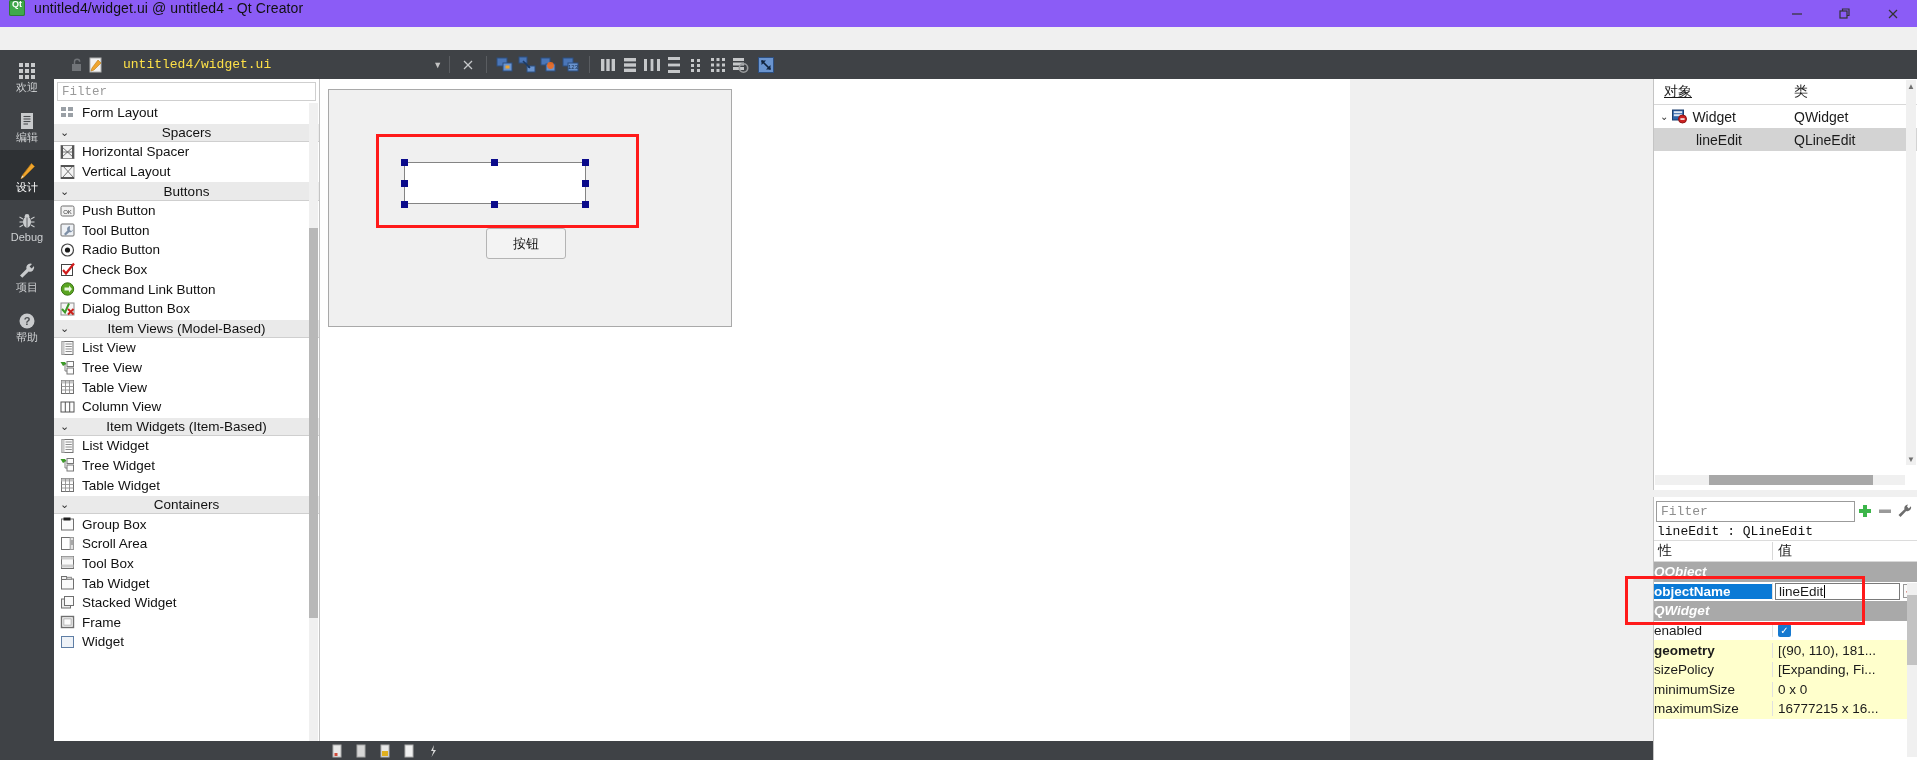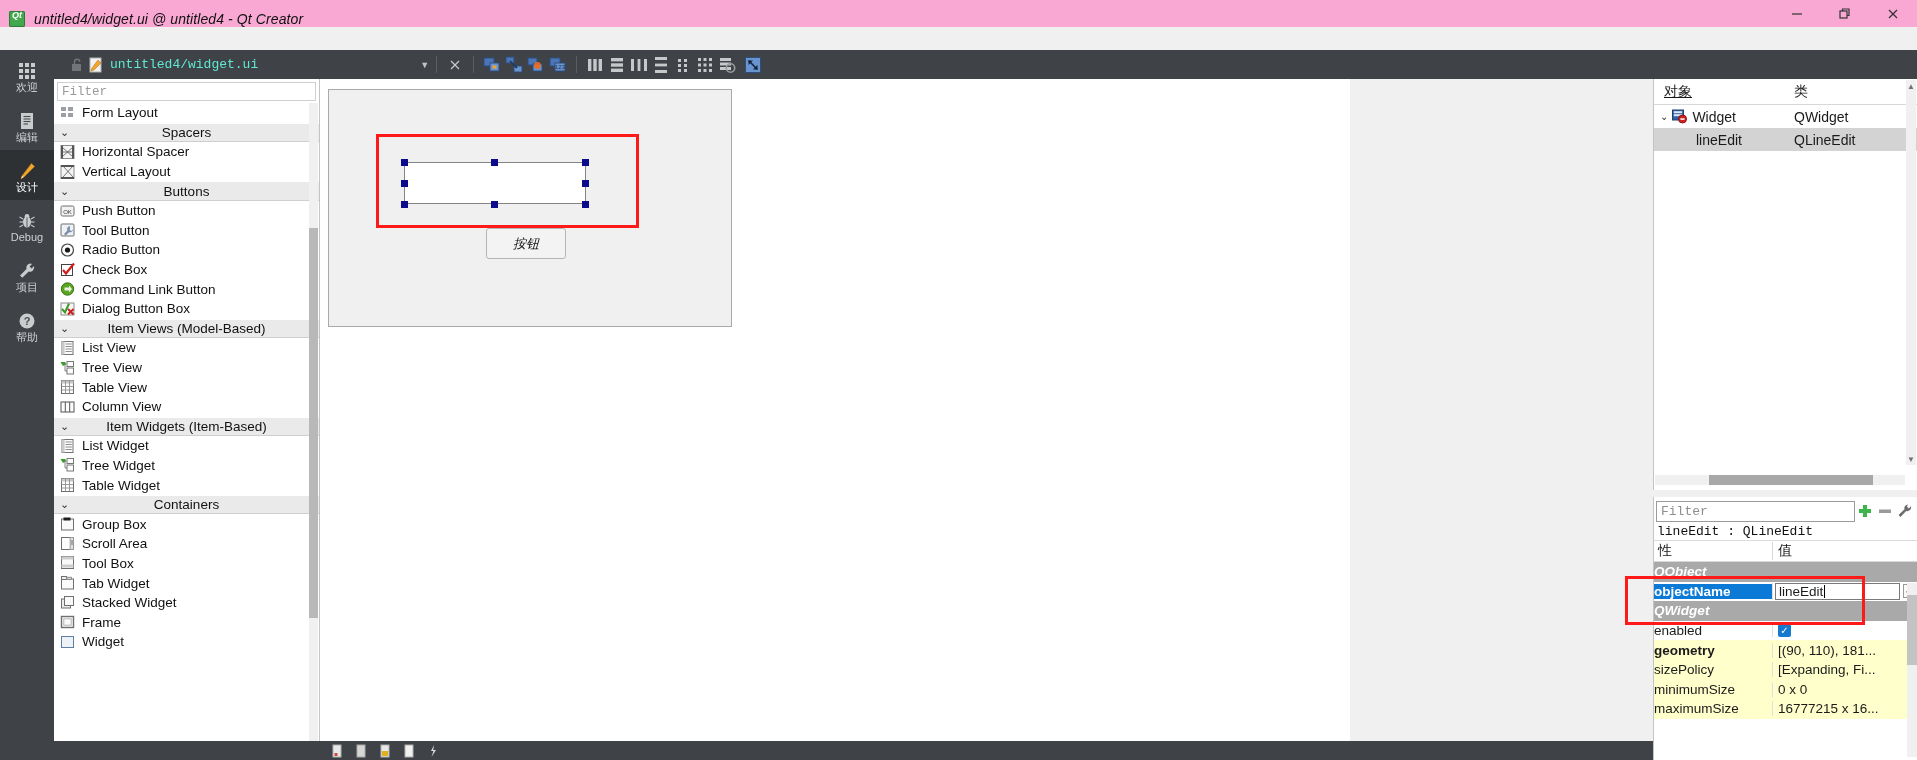--- a/index.html
+++ b/index.html
@@ -9,21 +9,21 @@
     font-size: 13px;
     background:#f0f0f0;
     color:#1a1a1a;
     -webkit-font-smoothing: antialiased;
   }
   .app { position:relative; width:1917px; height:760px; }
 
   
   .titlebar{
     position:absolute; left:0; top:0; width:1917px; height:27px;
-    background:#f9a8d4; display:flex; align-items:flex-end;font-style:italic;
+    background:#8b5cf6; display:flex; align-items:flex-start;
   }
   .titlebar .logo{
     width:16px;height:16px;margin-left:9px;margin-right:9px;
     background:#3fa94b; border-radius:2px; position:relative;
     box-shadow: inset 0 0 0 1px #2d7a36;
   }
   .titlebar .logo:after{
     content:"Qt"; position:absolute; left:0; top:-1px; width:16px;
     text-align:center; font-size:9px; color:#fff; font-weight:bold;
     font-family:"Liberation Sans",sans-serif;
@@ -88,32 +88,32 @@
   .wb-scroll i{ position:absolute; left:0; top:125px; width:9px; height:390px; background:#b8b8b8; display:block;}
 
   
   .edtoolbar{
     position:absolute; left:54px; top:50px; width:1863px; height:29px;
     background:#3f4246; display:flex; align-items:center; gap:0px;
   }
   .edtoolbar .lock{ width:18px;height:18px;margin-left:14px; opacity:.65;}
   .edtoolbar .fileico{ width:16px;height:16px;margin-left:2px; }
   .edtoolbar .fname{
-    color:#5eead4; font-family:"Liberation Mono",monospace; font-size:13px;
-    margin-left:6px; white-space:nowrap;
+    color:#fde047; font-family:"Liberation Mono",monospace; font-size:13px;
+    margin-left:19px; white-space:nowrap;
   }
   .edtoolbar .caret{ color:#c3c3c3; margin-left:162px; font-size:9px; }
   .edtoolbar .sep{ width:1px;height:17px;background:#5a5d61;margin:0 7px; }
   .tbbtn{ width:22px;height:22px; display:flex;align-items:center;justify-content:center; }
   .tbbtn.gap{ margin-left:4px; }
 
   
   .canvas{
     position:absolute; left:320px; top:79px; width:1030px; height:662px;
-    background:#ffffff; overflow:hidden;font-style:italic;
+    background:#ffffff; overflow:hidden;
   }
   .form{
     position:absolute; left:8px; top:10px; width:404px; height:238px;
     background:#f0f0f0; border:1px solid #a9a9a9;
     background-image: radial-gradient(#b9b9b9 0.6px, transparent 0.7px);
     background-size: 10px 10px; background-position: 2px 2px;
   }
   .selbox{
     position:absolute; left:47px; top:44px; width:263px; height:94px;
     border:3px solid #ff1a1a;

